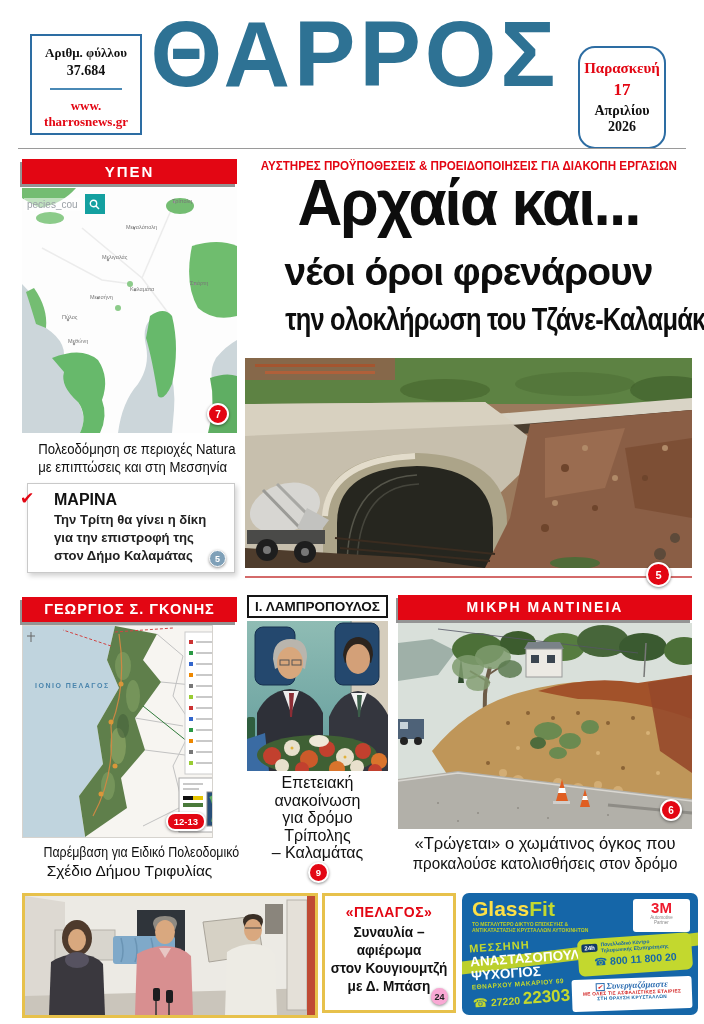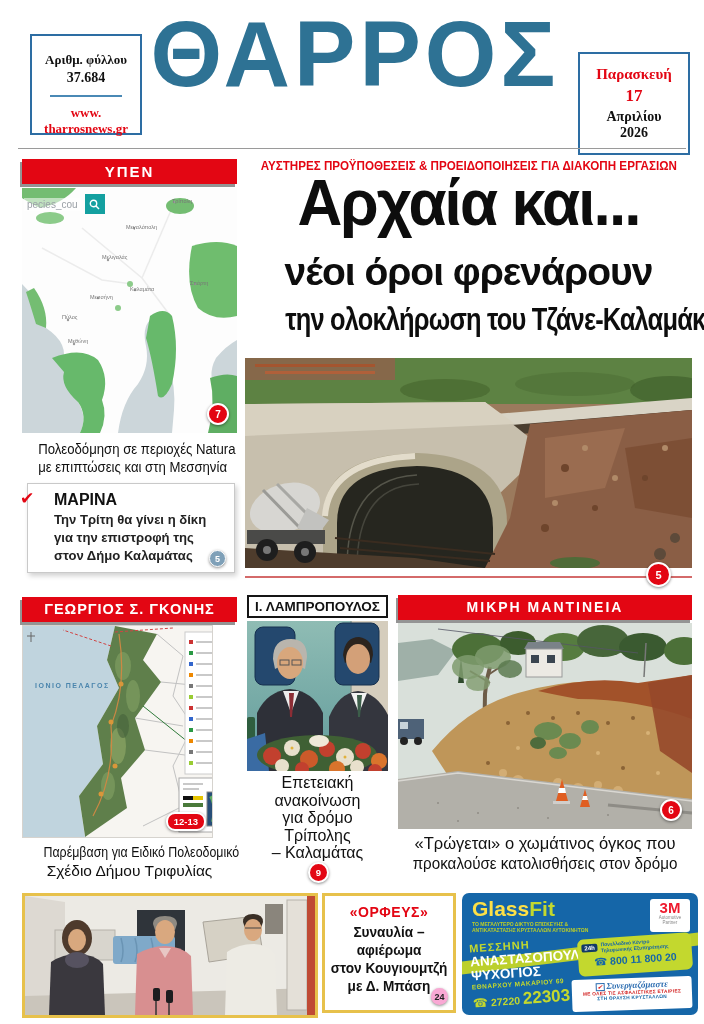--- a/index.html
+++ b/index.html
@@ -6,28 +6,28 @@
   .page{position:relative;width:704px;height:1024px;background:#fff;margin:0 auto;overflow:hidden;
         font-family:"Liberation Sans","DejaVu Sans",sans-serif;color:#111;}
   .abs{position:absolute;}
   .serif{font-family:"Liberation Serif","DejaVu Serif",serif;}
   .red{color:#e30613;}
   .fit{display:block;white-space:nowrap;transform-origin:50% 50%;}
   .ctr{text-align:center;}
 
   
   .info-box{border:2px solid #2d6da3;background:#fff;text-align:center;box-sizing:border-box;}
-  .issue-box{left:30px;top:34px;width:112px;height:101px;padding-top:16px;}
+  .issue-box{left:30px;top:34px;width:112px;height:101px;padding-top:9px;}
   .issue-box .line{width:72px;border-top:2px solid #4a89b5;margin:9px auto 8px;}
   .issue-label{font-size:13px;font-weight:bold;}
   .issue-number{font-size:14px;font-weight:bold;margin-top:2px;}
   .site{font-size:13px;font-weight:bold;line-height:1.25;}
   .logo{left:140px;top:6px;width:430px;text-align:center;font-size:92px;line-height:1.05;
         font-weight:bold;color:#2e7294;letter-spacing:4px;}
-  .date-box{left:578px;top:52px;width:112px;height:103px;padding-top:12px;}
+  .date-box{left:578px;top:46px;width:88px;height:103px;padding-top:12px;border-radius:17px;}
   .date-day{font-size:15px;font-weight:bold;}
   .date-num{font-size:17px;font-weight:bold;margin:3px 0;}
   .date-month,.date-year{font-size:14px;font-weight:bold;}
   .tagline-row{left:120px;top:118px;width:470px;display:flex;justify-content:center;align-items:baseline;
                gap:10px;white-space:nowrap;}
   .edition{font-size:13px;font-weight:bold;}
   .tagline{font-size:12.5px;font-weight:bold;color:#3a3a3a;letter-spacing:1px;}
   .price{font-size:11px;font-weight:bold;}
   .header-rule{left:18px;top:148px;width:668px;border-top:1px solid #9a9a9a;height:0;}
 
@@ -105,21 +105,21 @@
   .town-label{position:absolute;font-size:5.5px;color:#777;white-space:nowrap;}
   .sea-label{position:absolute;left:12px;top:56px;font-size:7px;letter-spacing:1.5px;color:#4a85ad;font-weight:bold;}
 
   
   .ad{left:462px;top:893px;width:236px;height:122px;background:#1566a8;border-radius:7px;overflow:hidden;}
   .ad-stripe{position:absolute;left:-16px;top:52px;width:300px;height:13px;background:#bcd02c;transform:rotate(-7deg);}
   .ad-logo{position:absolute;left:10px;top:5px;line-height:1;}
   .ad-logo .g{color:#fde047;font-size:21px;font-weight:bold;}
   .ad-logo .f{color:#c3d82e;font-size:21px;font-weight:bold;text-align:right;}
   .ad-logo-sub{position:absolute;left:10px;top:28px;font-size:5px;color:#b9cc2a;line-height:1.25;font-weight:bold;}
-  .ad-3m{position:absolute;right:8px;top:6px;width:40px;height:33px;background:#fff;border-radius:3px;
+  .ad-3m{position:absolute;right:8px;top:6px;width:57px;height:33px;background:#fff;border-radius:3px;
          text-align:center;padding-top:1px;box-sizing:border-box;}
   .ad-3m-name{color:#ee1b2e;font-size:15px;font-weight:bold;line-height:1;}
   .ad-3m-sub{font-size:4.5px;color:#8a8a8a;line-height:1.2;}
   .ad-left{position:absolute;left:9px;top:46px;transform:rotate(-4deg);line-height:1.05;}
   .ad-city{color:#c3d82e;font-size:11px;font-weight:bold;letter-spacing:1px;}
   .ad-name{color:#fff;font-size:13.5px;font-weight:bold;}
   .ad-addr{color:#c3d82e;font-size:6.5px;font-weight:bold;letter-spacing:.5px;margin-top:1px;}
   .ad-phone{margin-top:2px;color:#c3d82e;font-weight:bold;display:flex;align-items:baseline;gap:3px;}
   .ad-phone .ic{font-size:12px;}
   .ad-phone .pre{font-size:10.5px;}
@@ -527,21 +527,21 @@
       <line x1="220" y1="32" x2="236" y2="32" stroke="#444" stroke-width="1"></line>
       <path d="M202,56 Q214,48 228,48 Q242,48 250,58 L252,119 L200,119 Z" fill="#edebe4"></path>
       <rect x="128" y="92" width="7" height="13" rx="2" fill="#1d1d1f"></rect>
       <rect x="141" y="94" width="7" height="13" rx="2" fill="#1d1d1f"></rect>
       <line x1="131" y1="105" x2="131" y2="119" stroke="#333" stroke-width="1.5"></line>
       <line x1="144" y1="107" x2="144" y2="119" stroke="#333" stroke-width="1.5"></line>
     </svg>
   </div>
 
   <div class="abs orfeus-box">
-    <div class="orfeus-title">«ΟΡΦΕΥΣ»</div>
+    <div class="orfeus-title">«ΠΕΛΑΓΟΣ»</div>
     <div class="orfeus-lines">
       <span class="fit">Συναυλία –</span>
       <span class="fit">αφιέρωμα</span>
       <span class="fit">στον Κουγιουμτζή</span>
       <span class="fit">με Δ. Μπάση</span>
     </div>
     <div class="badge yellow badge-orfeus">24</div>
   </div>
 
   <div class="abs ad">

